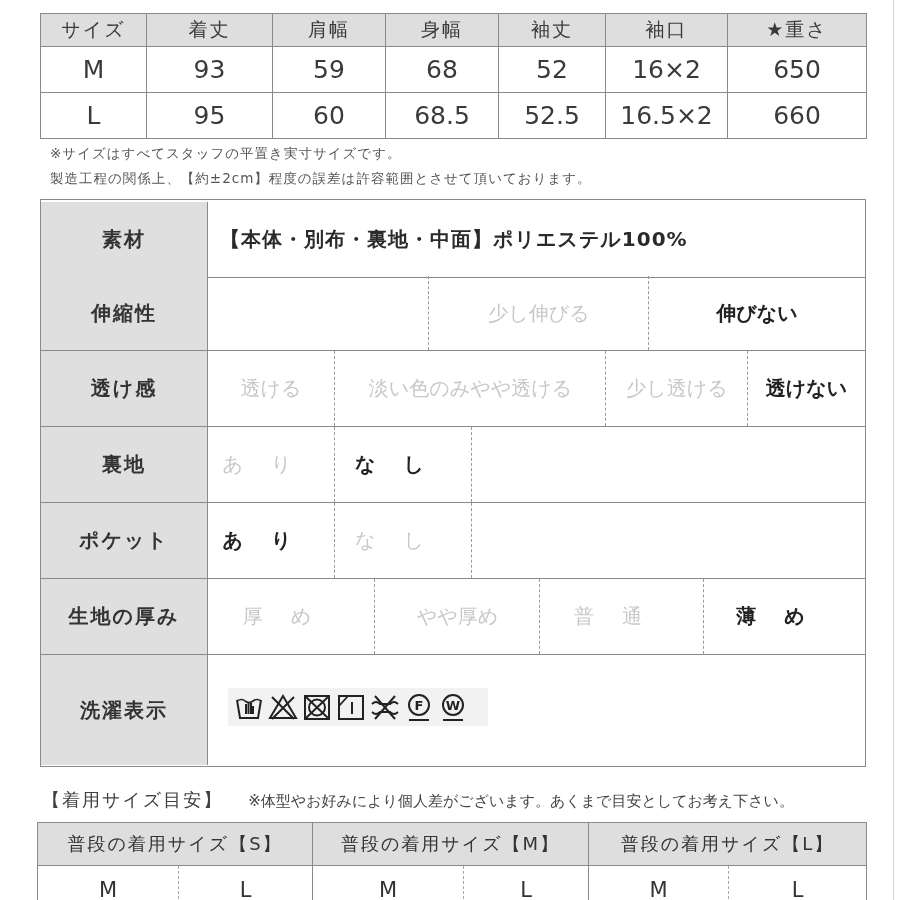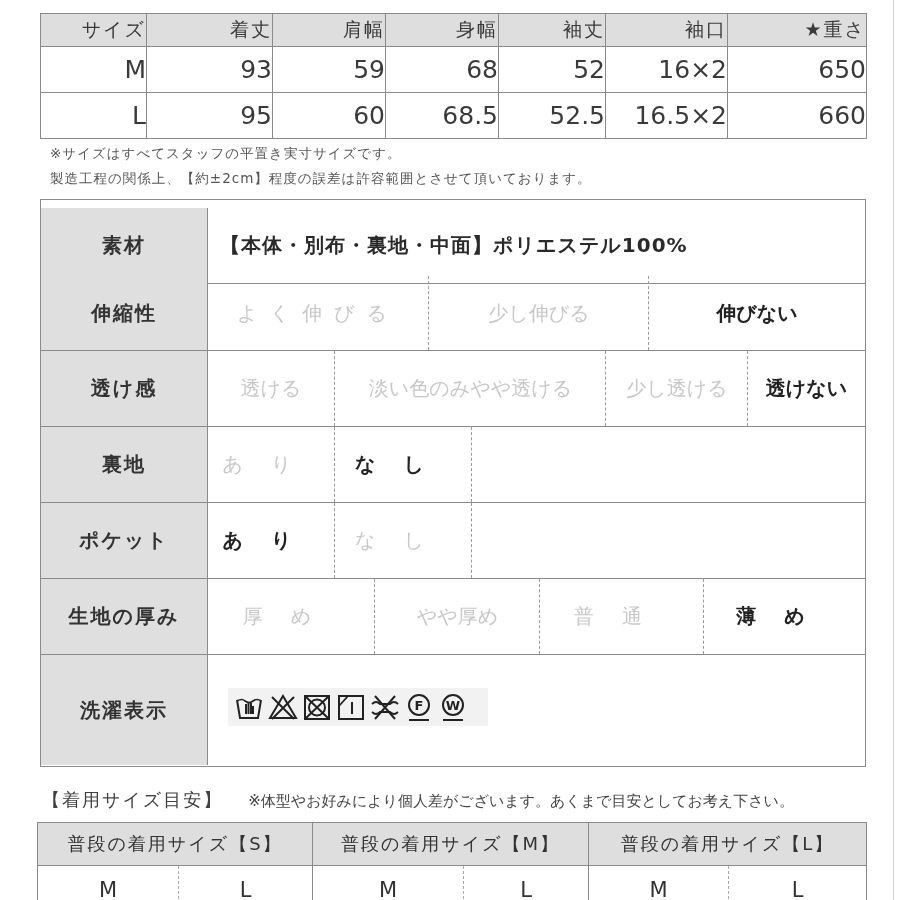--- a/index.html
+++ b/index.html
@@ -11,21 +11,21 @@
   }
   .abs { position: absolute; box-sizing: border-box; }
   .right-rule { left: 893px; top: 0; width: 1px; height: 900px; background: #d4d4d4; }
 
   
   table.size {
     position: absolute; left: 40px; top: 13px; width: 826px;
     border-collapse: collapse; table-layout: fixed;
   }
   table.size th, table.size td {
-    border: 1.5px solid #8a8a8a; text-align: right; padding: 0;
+    border: 1.5px solid #8a8a8a; text-align: center; padding: 0;
     font-weight: normal; color: #3a3a3a;
   }
   table.size th { background: #dedede; height: 32px; font-size: 19px; letter-spacing: 2px; }
   table.size td { height: 45px; font-size: 25px; background: #fff; }
 
   .note { left: 50px; font-size: 13.5px; color: #555; letter-spacing: 1px; white-space: nowrap; text-align: center; }
 
   
   .attrs { left: 40px; top: 199px; width: 826px; height: 568px; border: 1.5px solid #8a8a8a; }
   .arow { position: absolute; left: 0; width: 100%; border-bottom: 1.5px solid #8a8a8a; box-sizing: border-box; }
@@ -124,31 +124,30 @@
     <td>660</td>
   </tr>
 </tbody>
   </table>
 
 <div class="abs note" style="top:145px">※サイズはすべてスタッフの平置き実寸サイズです。</div>
 <div class="abs note" style="top:170px">製造工程の関係上、【約±2cm】程度の誤差は許容範囲とさせて頂いております。</div>
 
 <div class="abs attrs">
 
-  <div class="arow" style="top:8px;height:76px">
+  <div class="arow" style="top:2px;height:76px">
     <div class="alabel">素材</div>
     <div class="aval">
       <div class="material-text">【本体・別布・裏地・中面】ポリエステル100%</div>
     </div>
   </div>
 
   <div class="arow" style="top:76px;height:75px">
     <div class="alabel">伸縮性</div>
     <div class="aval">
-      <div class="opt off spaced" style="left:0;width:220px">よく伸びる</div>
       <div class="opt off dash" style="left:220px;width:220px">少し伸びる</div>
       <div class="opt on dash" style="left:440px;right:0">伸びない</div>
     </div>
   </div>
 
   <div class="arow" style="top:151px;height:76px">
     <div class="alabel">透け感</div>
     <div class="aval">
       <div class="opt off" style="left:0;width:126px">透ける</div>
       <div class="opt off dash" style="left:126px;width:271px">淡い色のみやや透ける</div>

